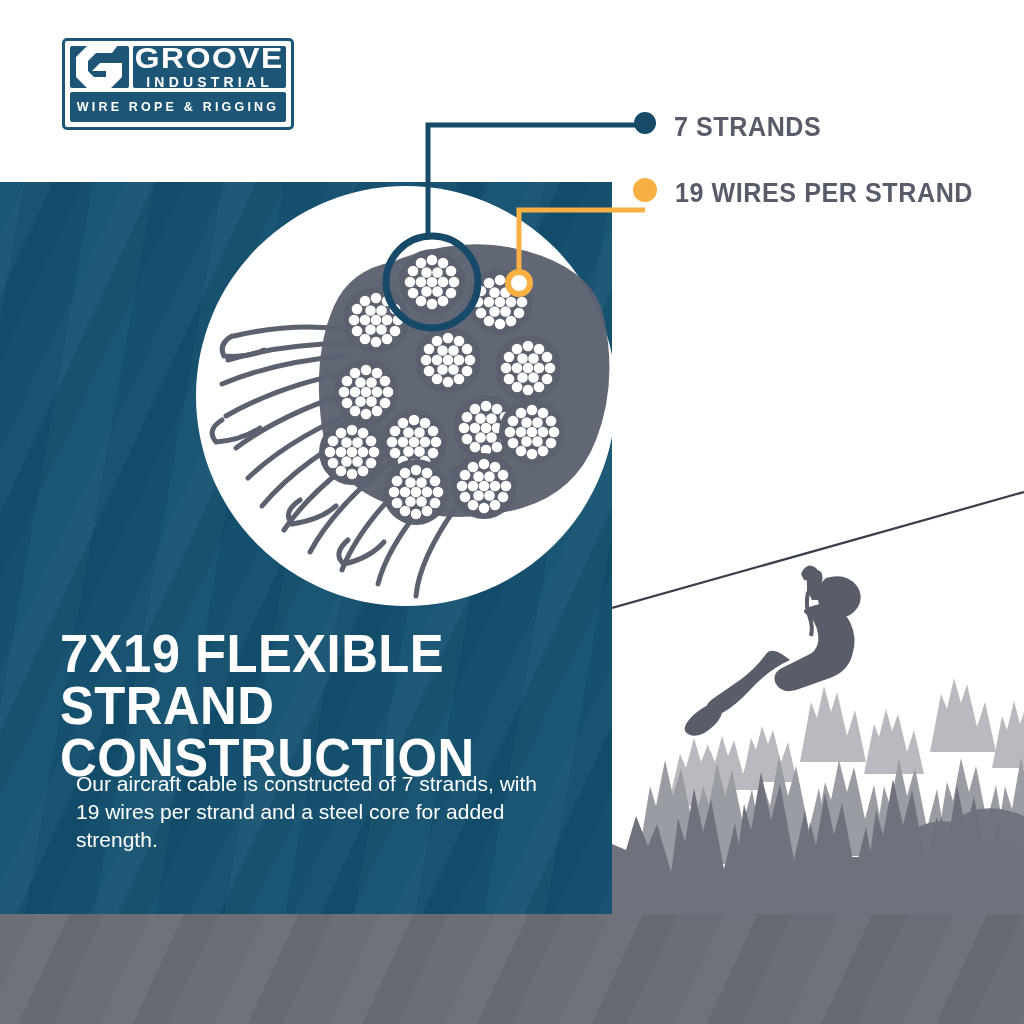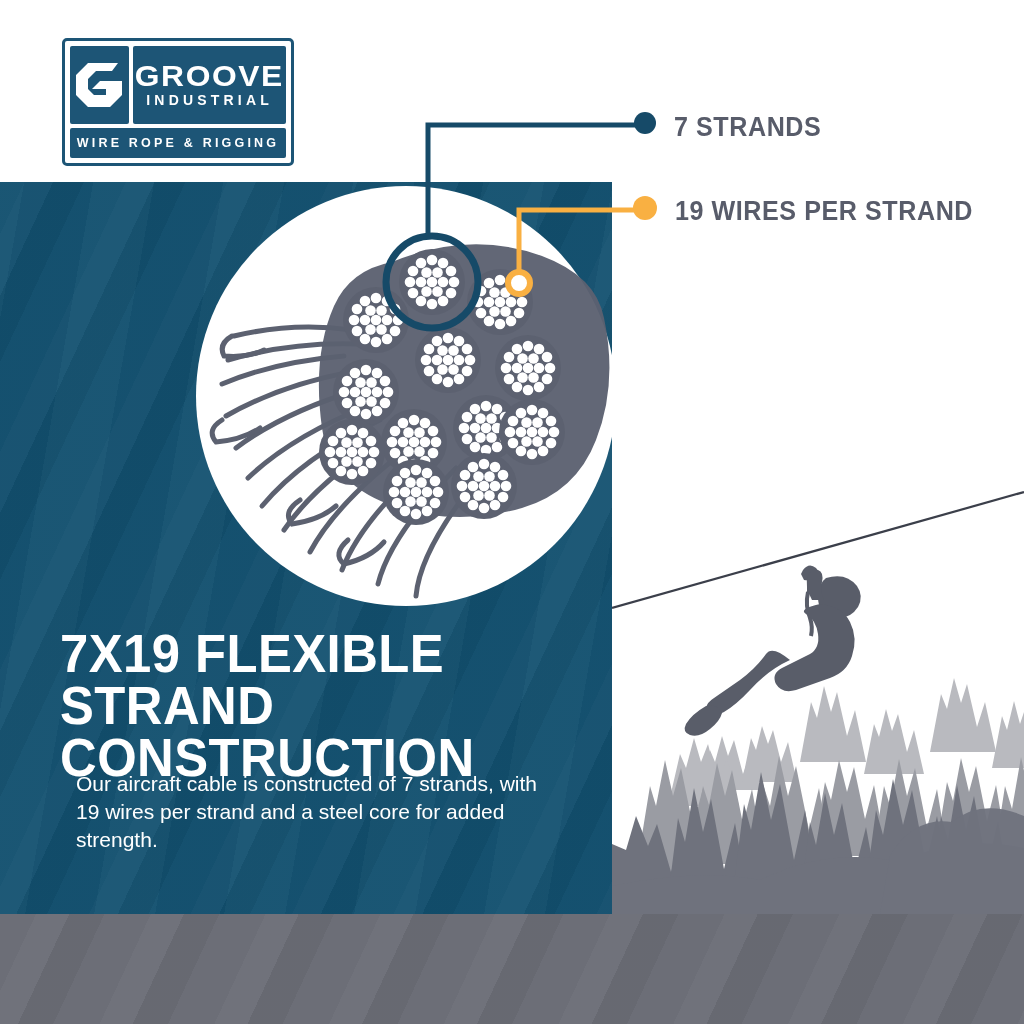--- a/index.html
+++ b/index.html
@@ -26,21 +26,21 @@
     background:repeating-linear-gradient(115deg,
       rgba(255,255,255,.045) 0px, rgba(255,255,255,.045) 30px,
       rgba(0,0,0,.030) 30px, rgba(0,0,0,.030) 62px,
       rgba(255,255,255,.015) 62px, rgba(255,255,255,.015) 104px);}
 
   
   .white-circle{position:absolute;left:196px;top:186px;width:420px;height:420px;
     border-radius:50%;background:#ffffff;}
 
   
-  .logo{position:absolute;left:62px;top:38px;width:232px;height:128px;
+  .logo{position:absolute;left:62px;top:38px;width:232px;height:92px;
     border:3px solid #1d5576;border-radius:5px;background:#ffffff;
     box-sizing:border-box;padding:5px;}
   .logo-inner{width:100%;height:100%;display:flex;flex-direction:column;gap:4px;}
   .logo-top{display:flex;flex:1;gap:4px;min-height:0;}
   .logo-mark{width:76px;background:#1d5576;border-radius:2px;
     display:flex;align-items:center;justify-content:center;}
   .logo-word{flex:1;background:#1d5576;border-radius:2px;
     display:flex;flex-direction:column;align-items:center;justify-content:center;
     padding:4px 6px;box-sizing:border-box;}
   .logo-groove{color:#fff;font-weight:bold;font-size:30px;line-height:.92;
@@ -248,21 +248,21 @@
         <div class="logo-tag">WIRE ROPE &amp; RIGGING</div>
       </div>
     </div>
   </div>
 
   <div class="callout" style="left:634px;top:112px;">
     <span class="cdot" style="width:22px;height:22px;background:#164a68;"></span>
     <span class="ctext">7 STRANDS</span>
   </div>
 
-  <div class="callout" style="left:633px;top:196px;">
+  <div class="callout" style="left:633px;top:178px;">
     <span class="cdot" style="width:24px;height:24px;background:#f9b042;"></span>
     <span class="ctext">19 WIRES PER STRAND</span>
   </div>
 
 
   <div class="headline">
     <div>7X19 FLEXIBLE</div>
     <div>STRAND CONSTRUCTION</div>
   </div>
 

